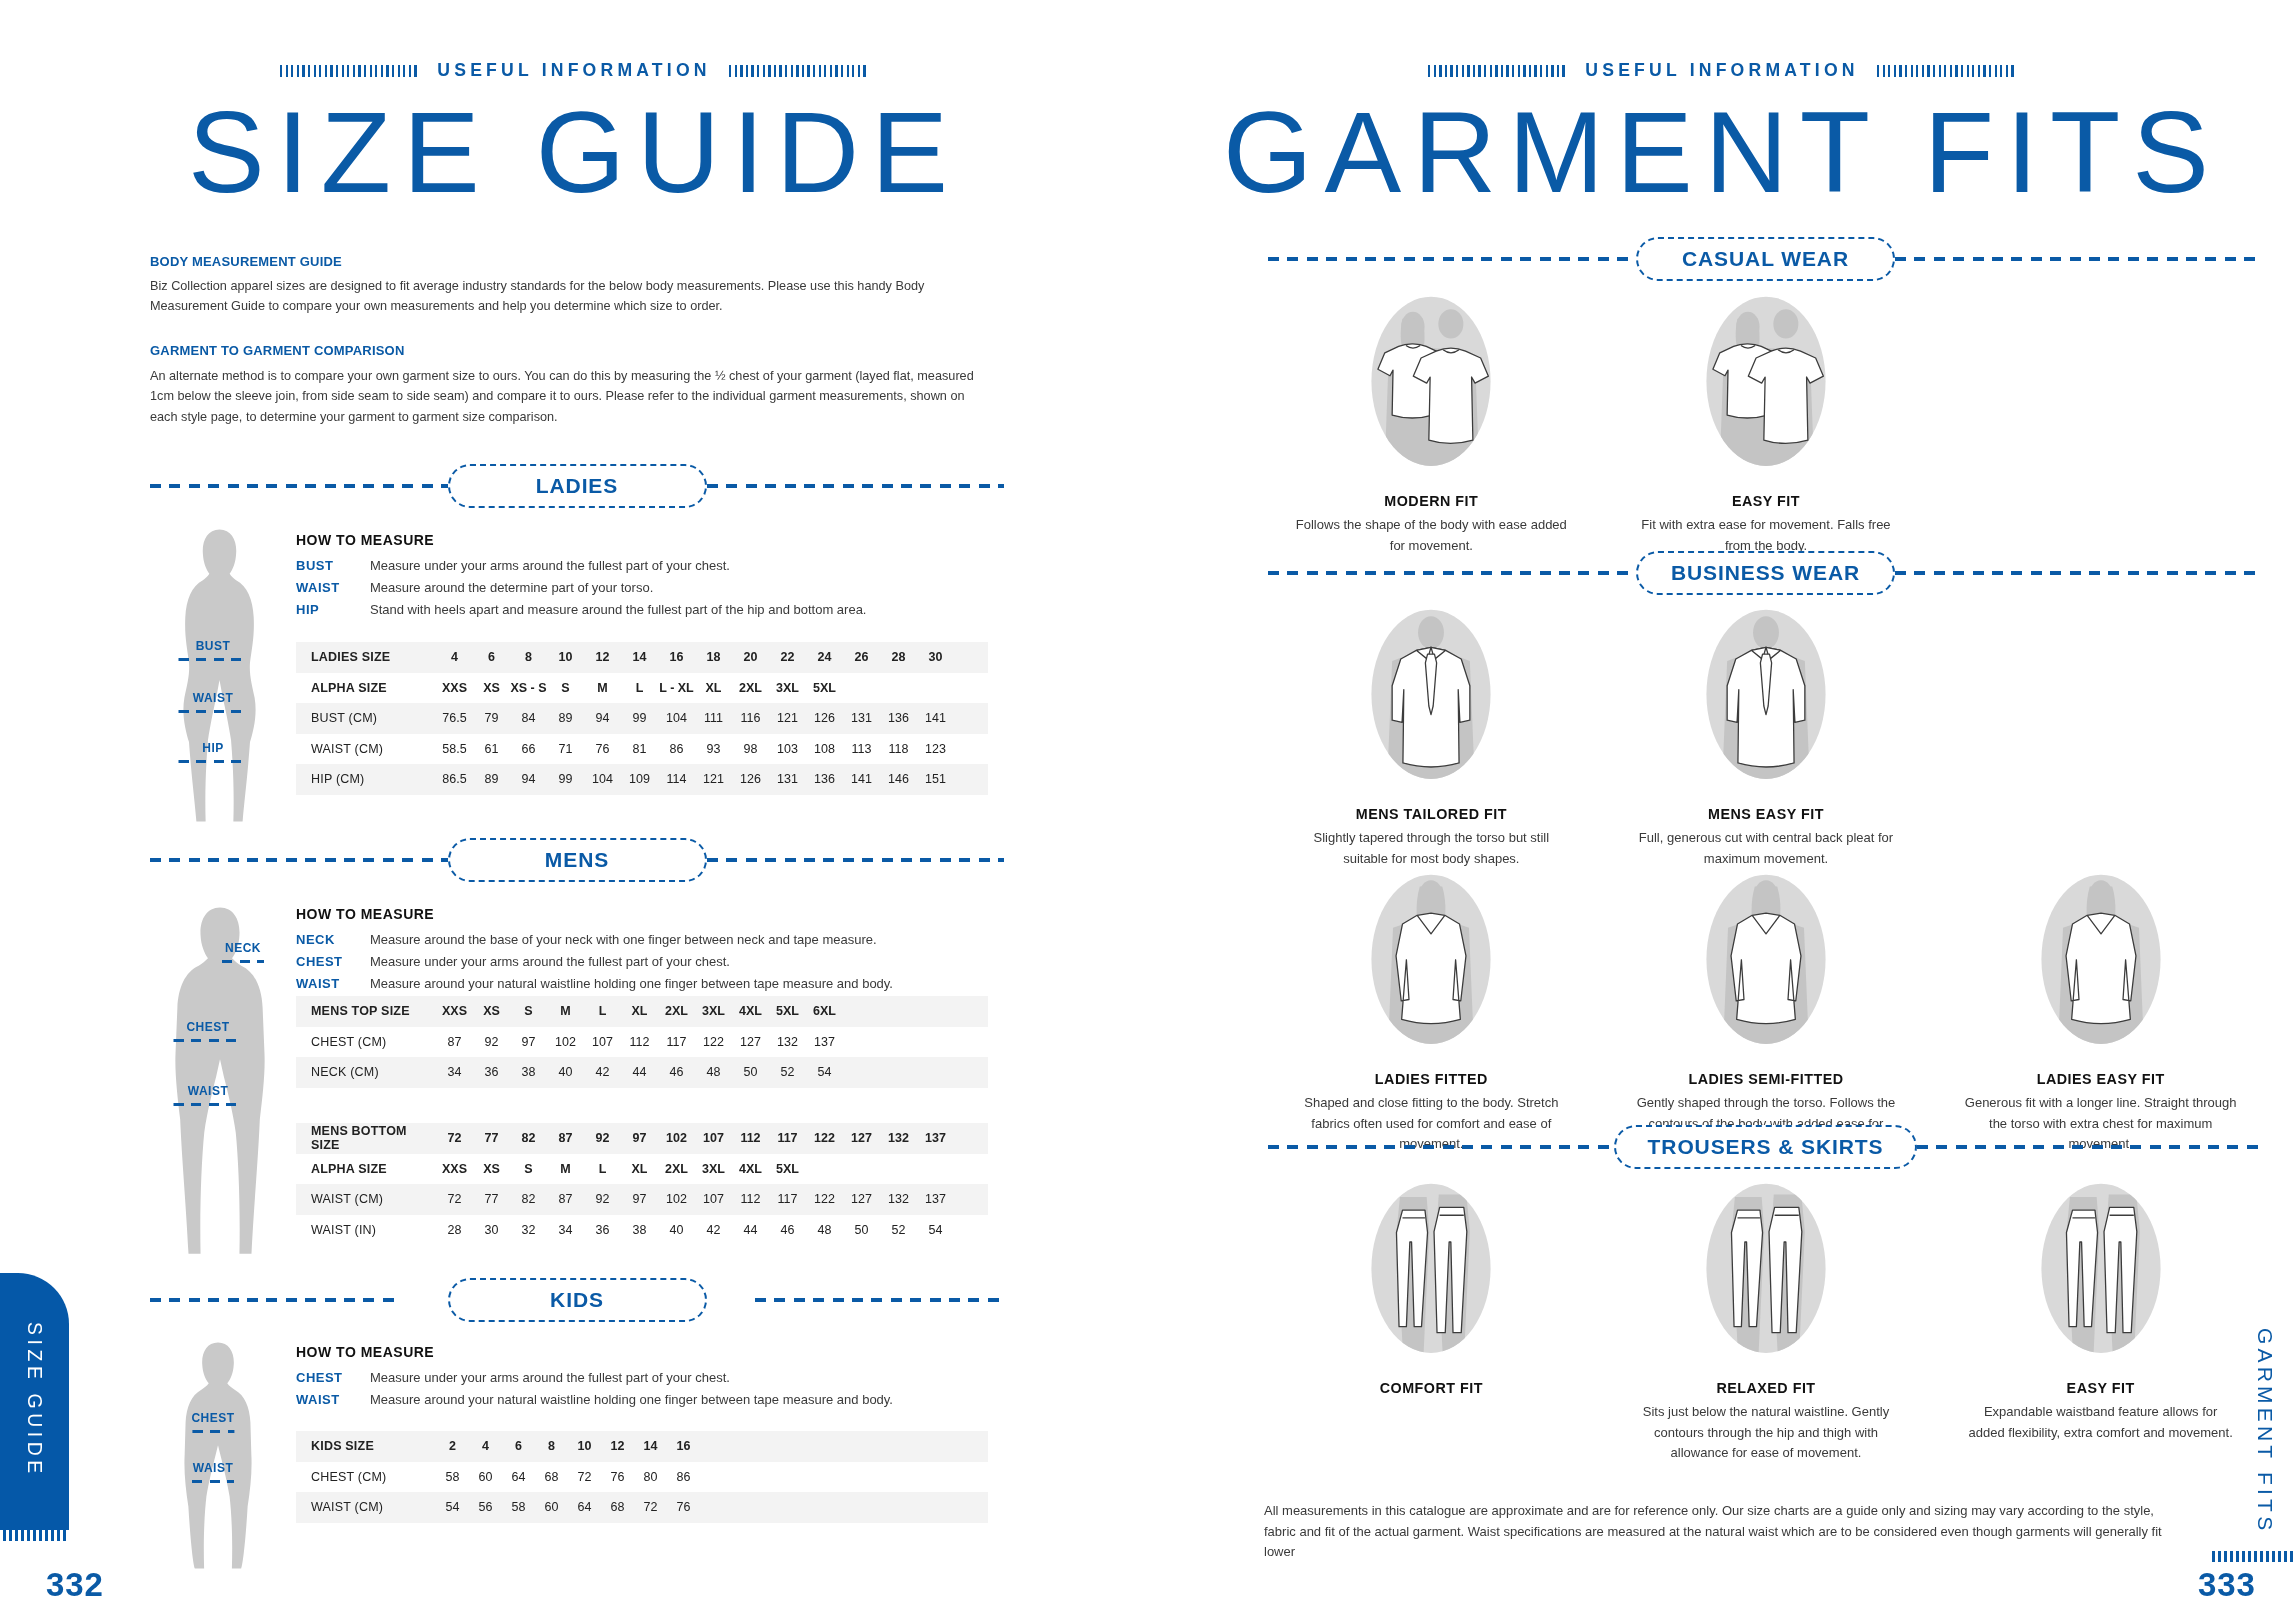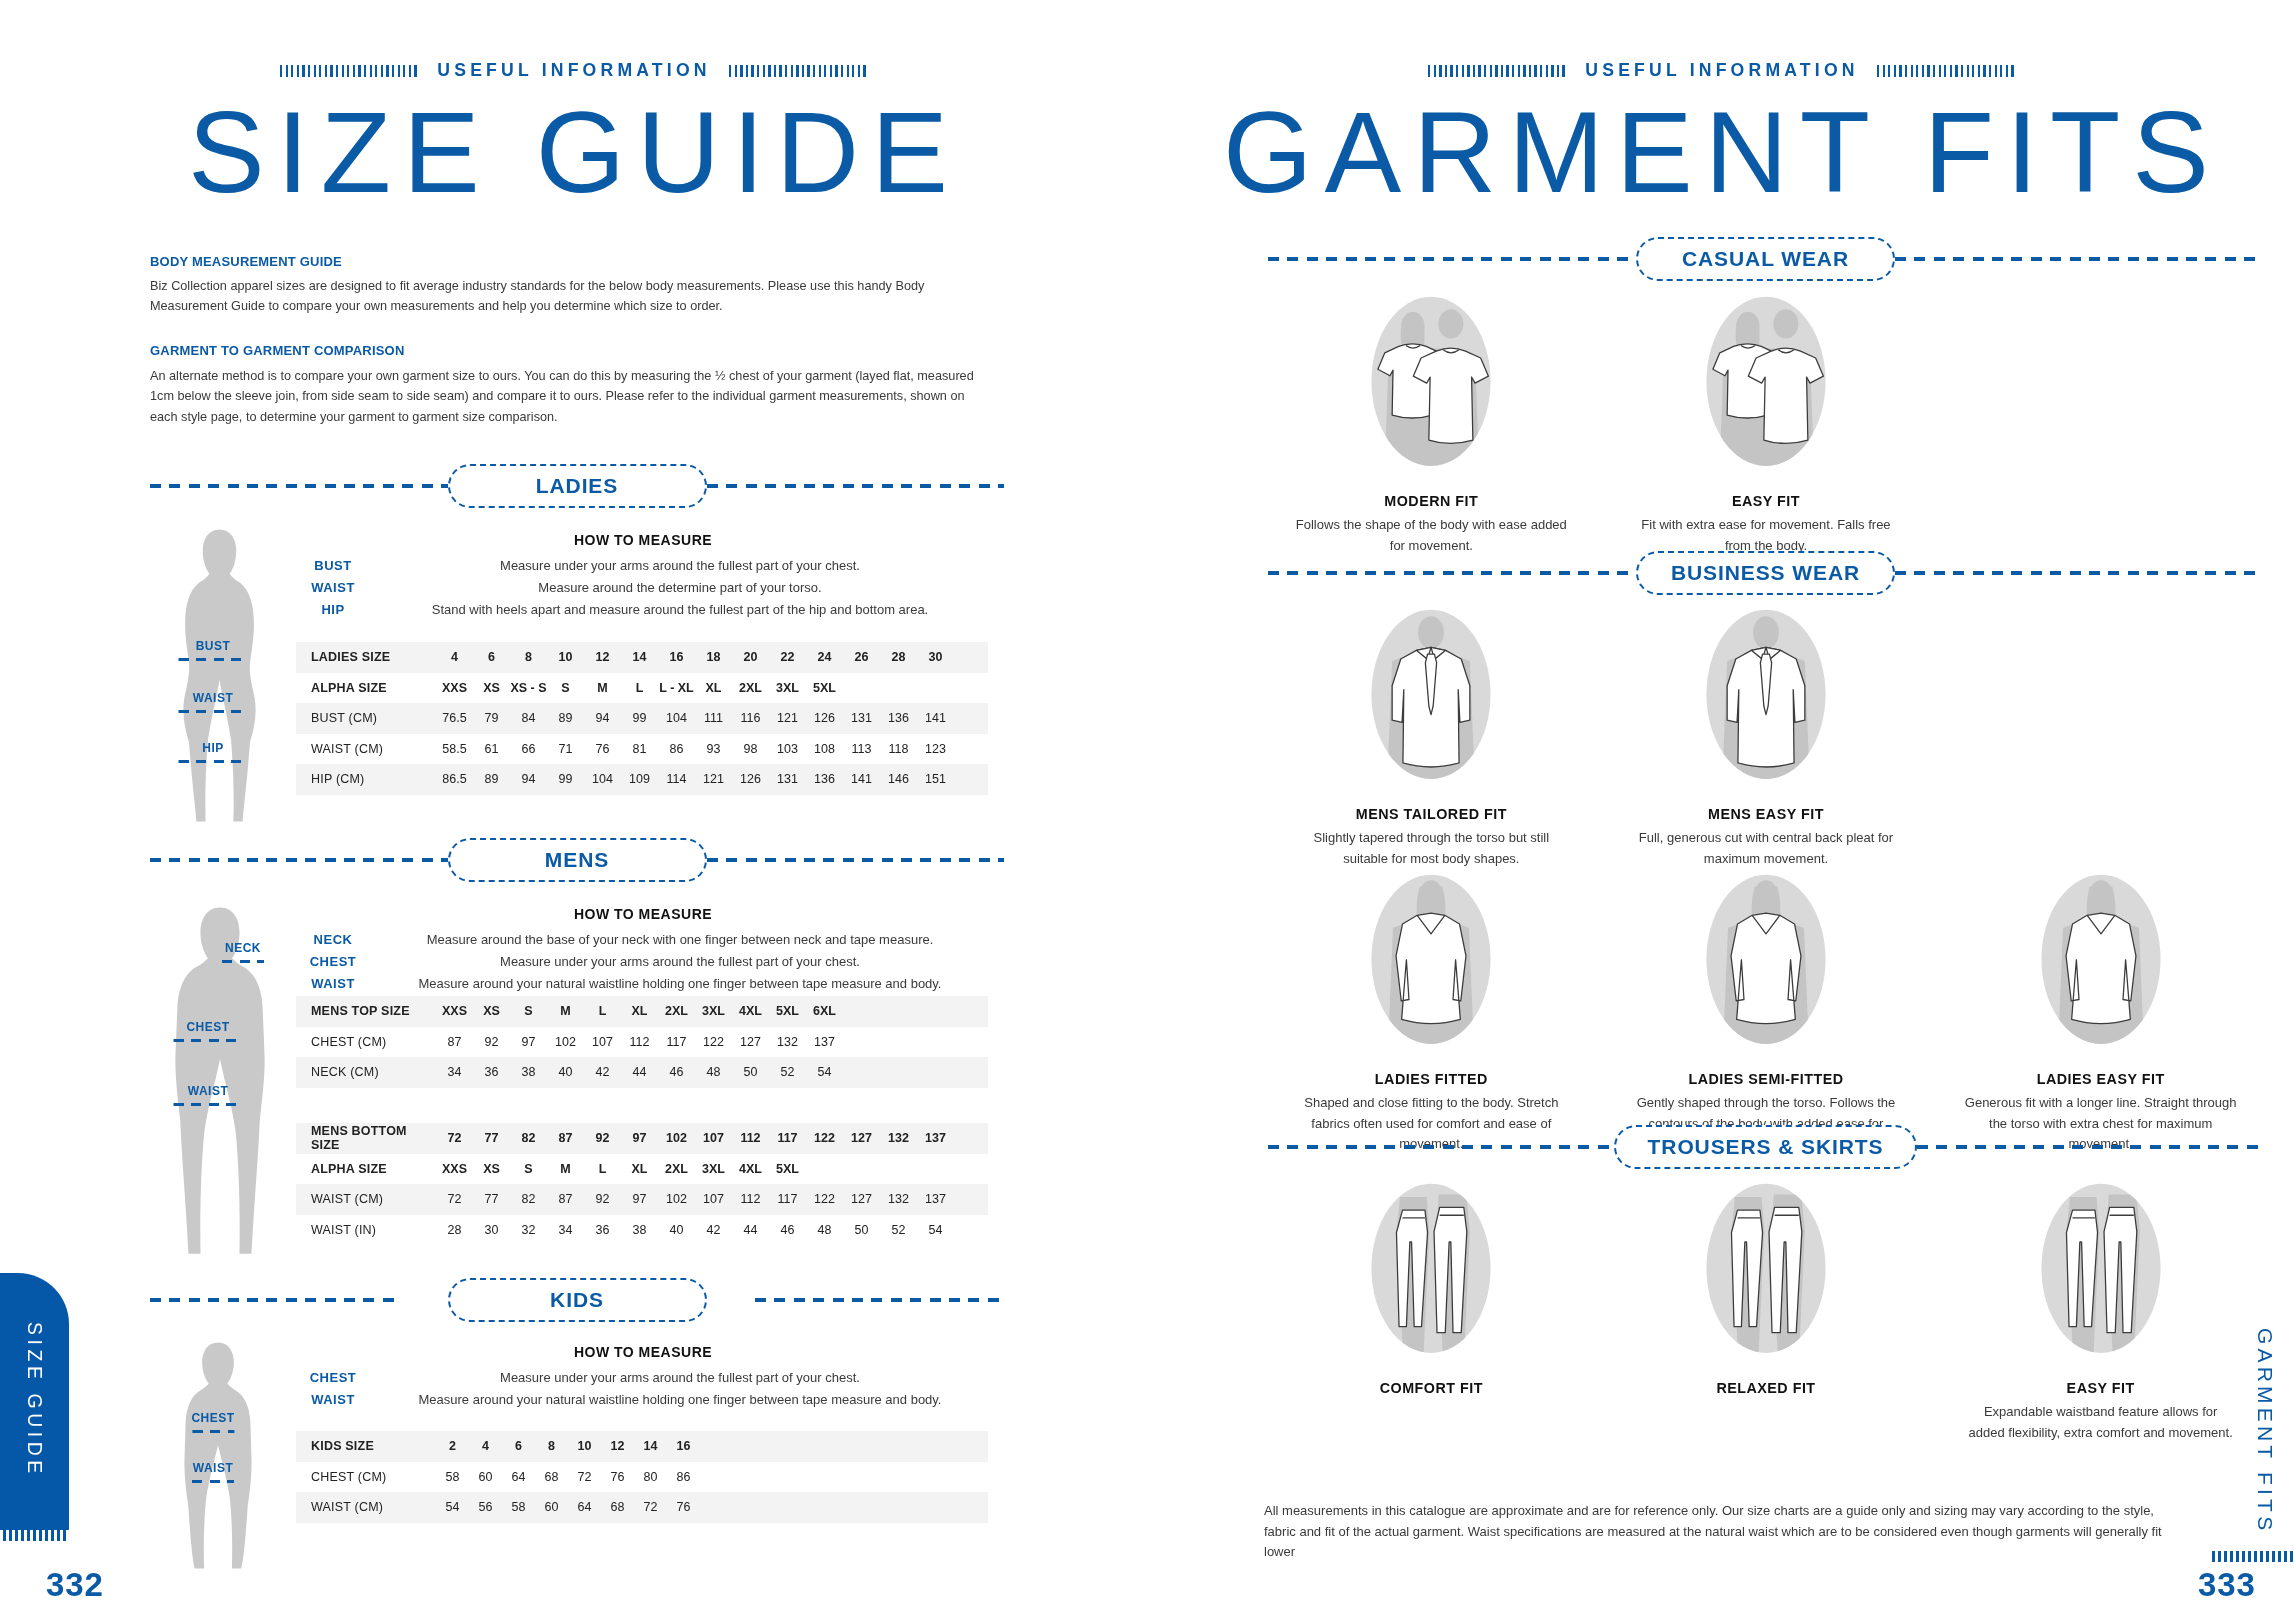--- a/index.html
+++ b/index.html
@@ -32,21 +32,21 @@
   .sec-head .dash{flex:1;height:3.2px;background:repeating-linear-gradient(90deg,var(--blue) 0 11px,transparent 11px 19.4px);}
   .pill{border:2.3px dashed var(--blue);border-radius:28px;height:44px;min-width:259px;padding:0 32px;
     display:flex;align-items:center;justify-content:center;background:#fff;
     font-size:21px;font-weight:700;color:var(--blue);letter-spacing:0.9px;white-space:nowrap;}
 
   
   .intro-h{position:absolute;font-size:13px;font-weight:700;color:var(--blue);letter-spacing:0.2px;}
   .intro-p{position:absolute;font-size:12.7px;line-height:1.6;color:#3a3a3a;width:828px;}
 
   
-  .how{position:absolute;width:694px;text-align:center;}
+  .how{position:absolute;width:694px;}
   .how-title{font-size:14px;font-weight:700;color:#111;letter-spacing:0.5px;margin-bottom:10.2px;}
   .mrow{display:grid;grid-template-columns:74px 1fr;align-items:baseline;height:22px;}
   .mrow .mlab{font-size:13px;font-weight:700;color:var(--blue);letter-spacing:0.5px;}
   .mrow .mtext{font-size:13px;color:#3a3a3a;}
 
   
   .stable{position:absolute;width:692px;}
   .trow{display:grid;align-items:center;height:30.5px;padding-left:15px;}
   .trow:nth-child(odd){background:var(--row-gray);}
   .tlabel{font-size:12.5px;color:#222;letter-spacing:0.2px;}
@@ -465,20 +465,21 @@
         <svg class="fit-icon" viewBox="0 0 280 400" width="130" height="185">
             <use href="#icon-trousers"></use>
           </svg>
         <div class="fit-name">COMFORT FIT</div>
       </div>
       <div class="fit-card">
         <svg class="fit-icon" viewBox="0 0 280 400" width="130" height="185">
             <use href="#icon-trousers"></use>
           </svg>
         <div class="fit-name">RELAXED FIT</div>
+        <div class="fit-desc">Sits just below the natural waistline. Gently contours through the hip and thigh with allowance for ease of movement.</div>
       </div>
       <div class="fit-card">
         <svg class="fit-icon" viewBox="0 0 280 400" width="130" height="185">
             <use href="#icon-trousers"></use>
           </svg>
         <div class="fit-name">EASY FIT</div>
         <div class="fit-desc">Expandable waistband feature allows for added flexibility, extra comfort and movement.</div>
       </div>
     </div>
 

